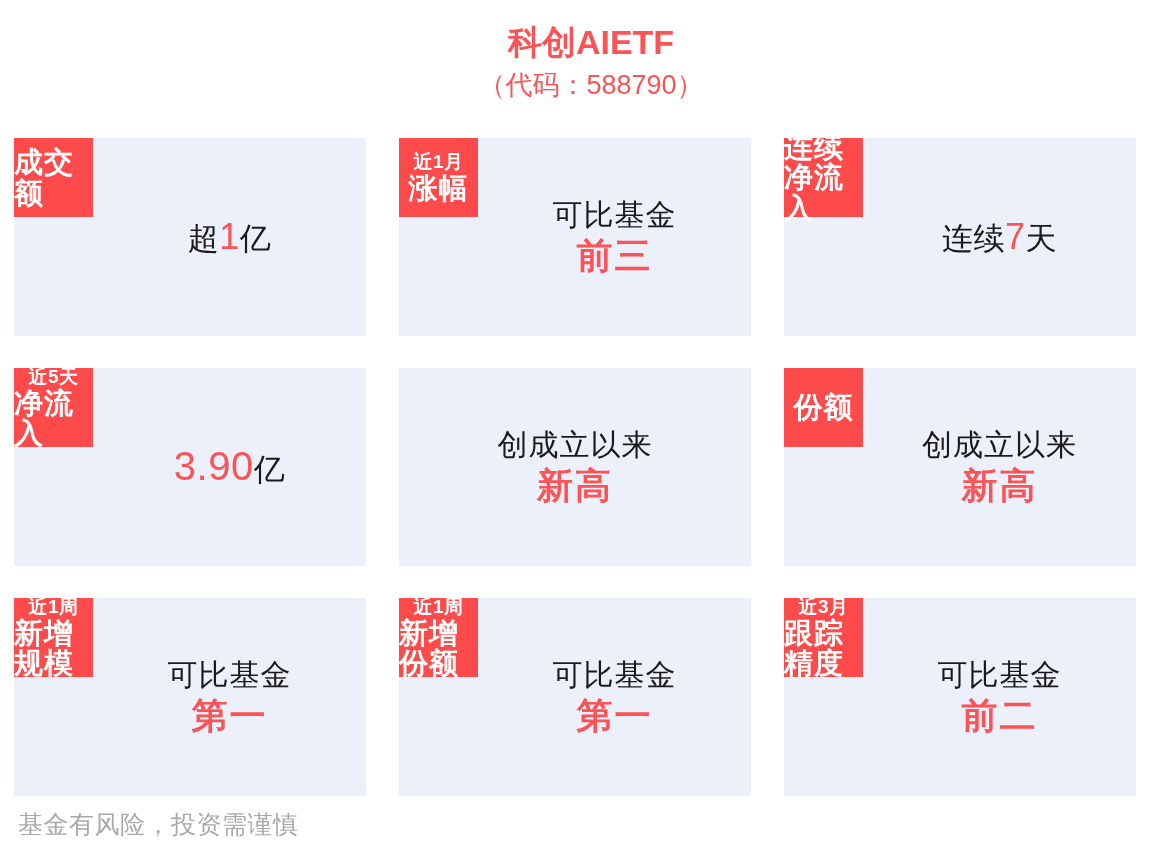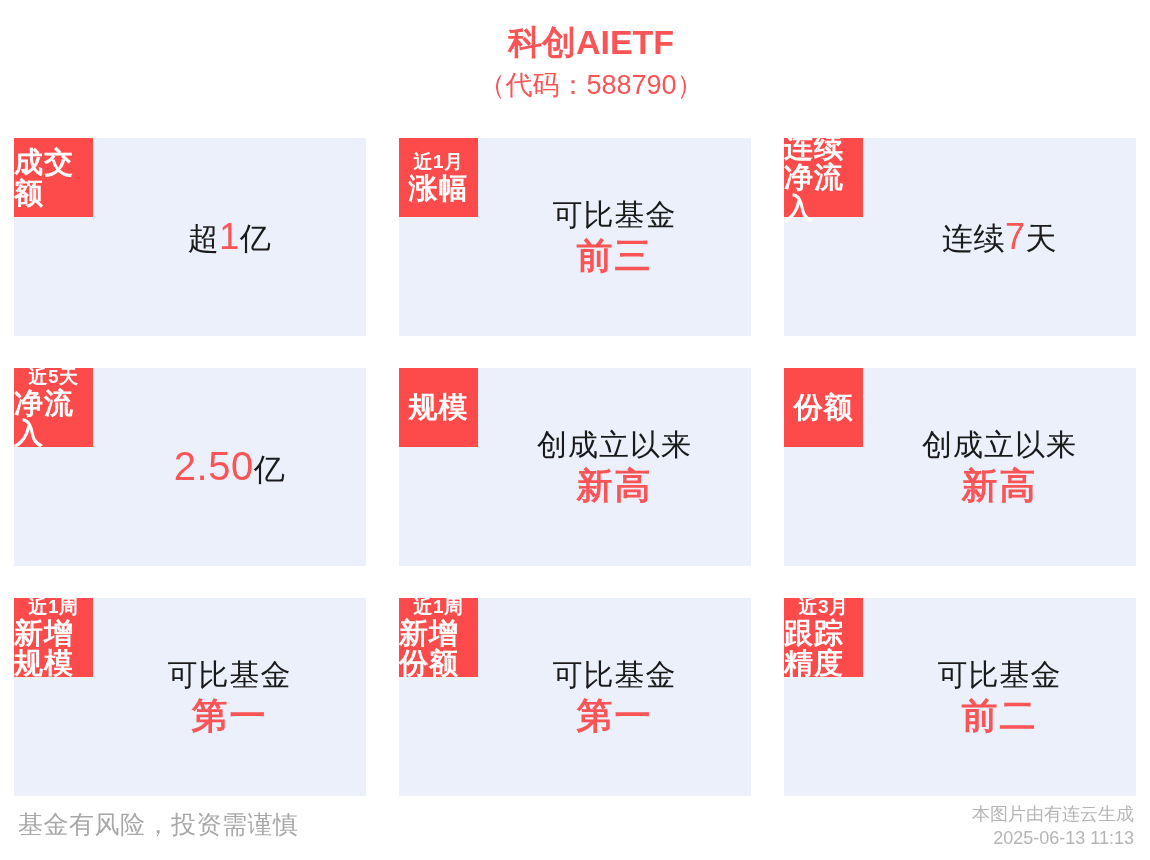--- a/index.html
+++ b/index.html
@@ -180,27 +180,24 @@
       <div class="card-body">
         <div class="single-line"><span>连续</span><span class="hl">7</span><span>天</span></div>
       </div>
     </div>
     <div class="card">
       <div class="card-head">
         <div class="period">近5天</div>
         <div class="head-main">净流入</div>
       </div>
       <div class="card-body">
-        <div class="single-line"><span></span><span class="hl-big">2.50</span><span>亿</span></div>
-      </div>
-    </div>
-    <div class="card">
-      <div class="card-head single">
-        <div class="head-main">规模</div>
-      </div>
+        <div class="single-line"><span></span><span class="hl-big">3.90</span><span>亿</span></div>
+      </div>
+    </div>
+    <div class="card">
       <div class="card-body">
         <div class="line1">创成立以来</div>
         <div class="line2">新高</div>
       </div>
     </div>
     <div class="card">
       <div class="card-head single">
         <div class="head-main">份额</div>
       </div>
       <div class="card-body">
@@ -235,17 +232,13 @@
       </div>
       <div class="card-body">
         <div class="line1">可比基金</div>
         <div class="line2">前二</div>
       </div>
     </div>
   </div>
 
 <div class="footer">
   <div class="disclaimer">基金有风险，投资需谨慎</div>
-  <div class="credit">
-    <div>本图片由有连云生成</div>
-    <div>2025-06-13 11:13</div>
-  </div>
 </div>
 
 </body></html>

